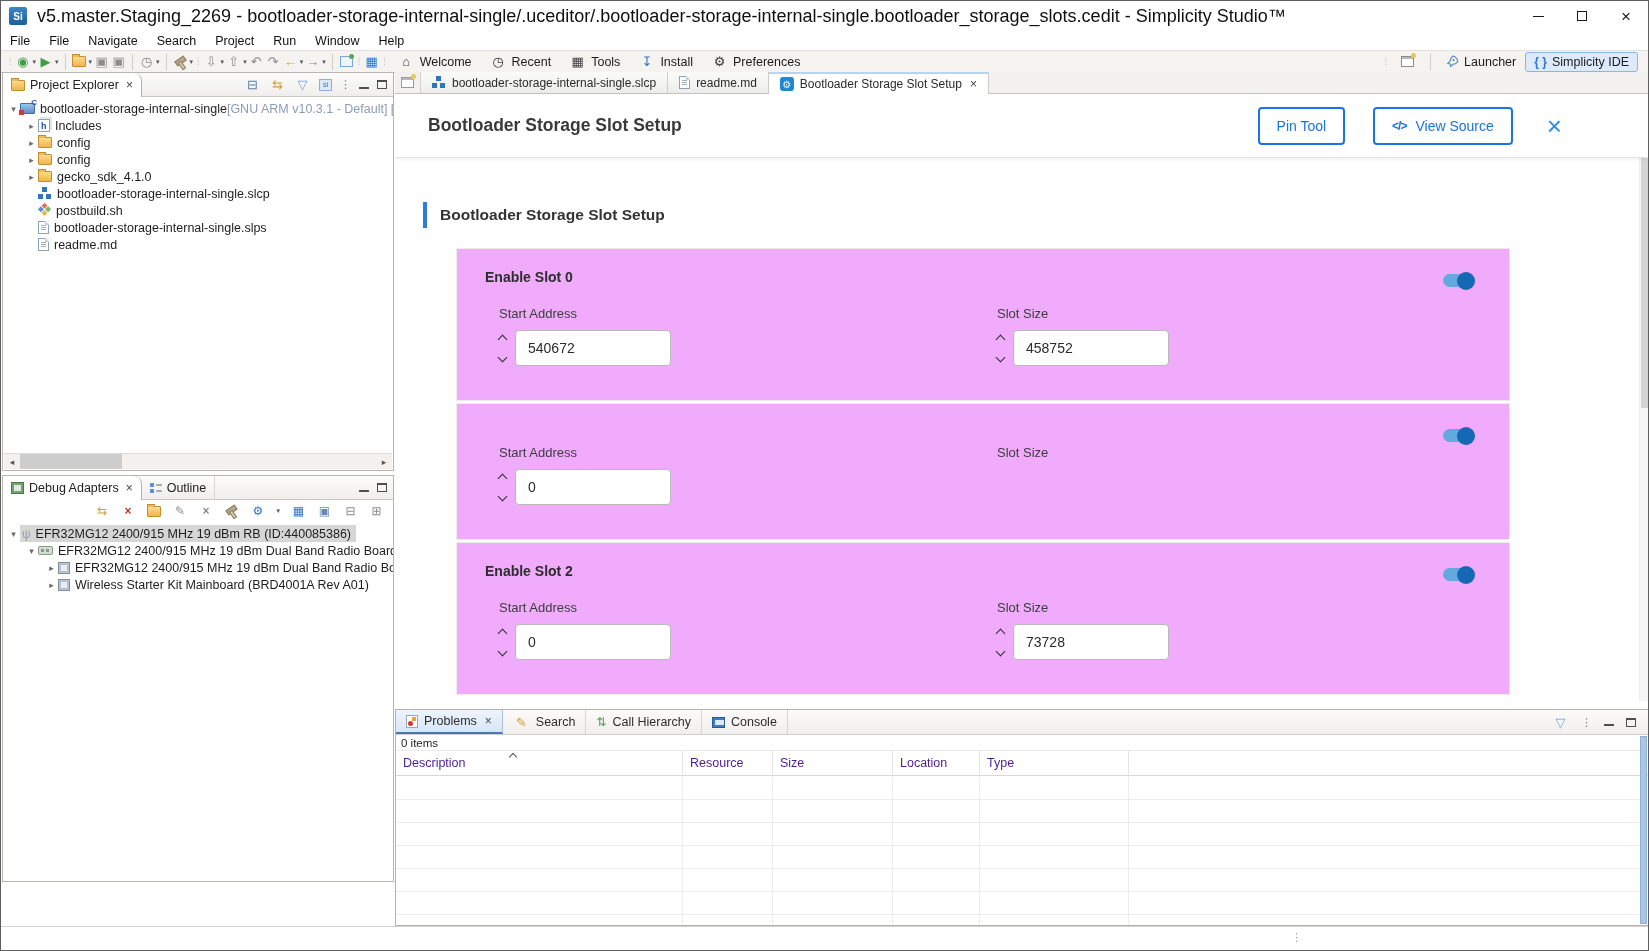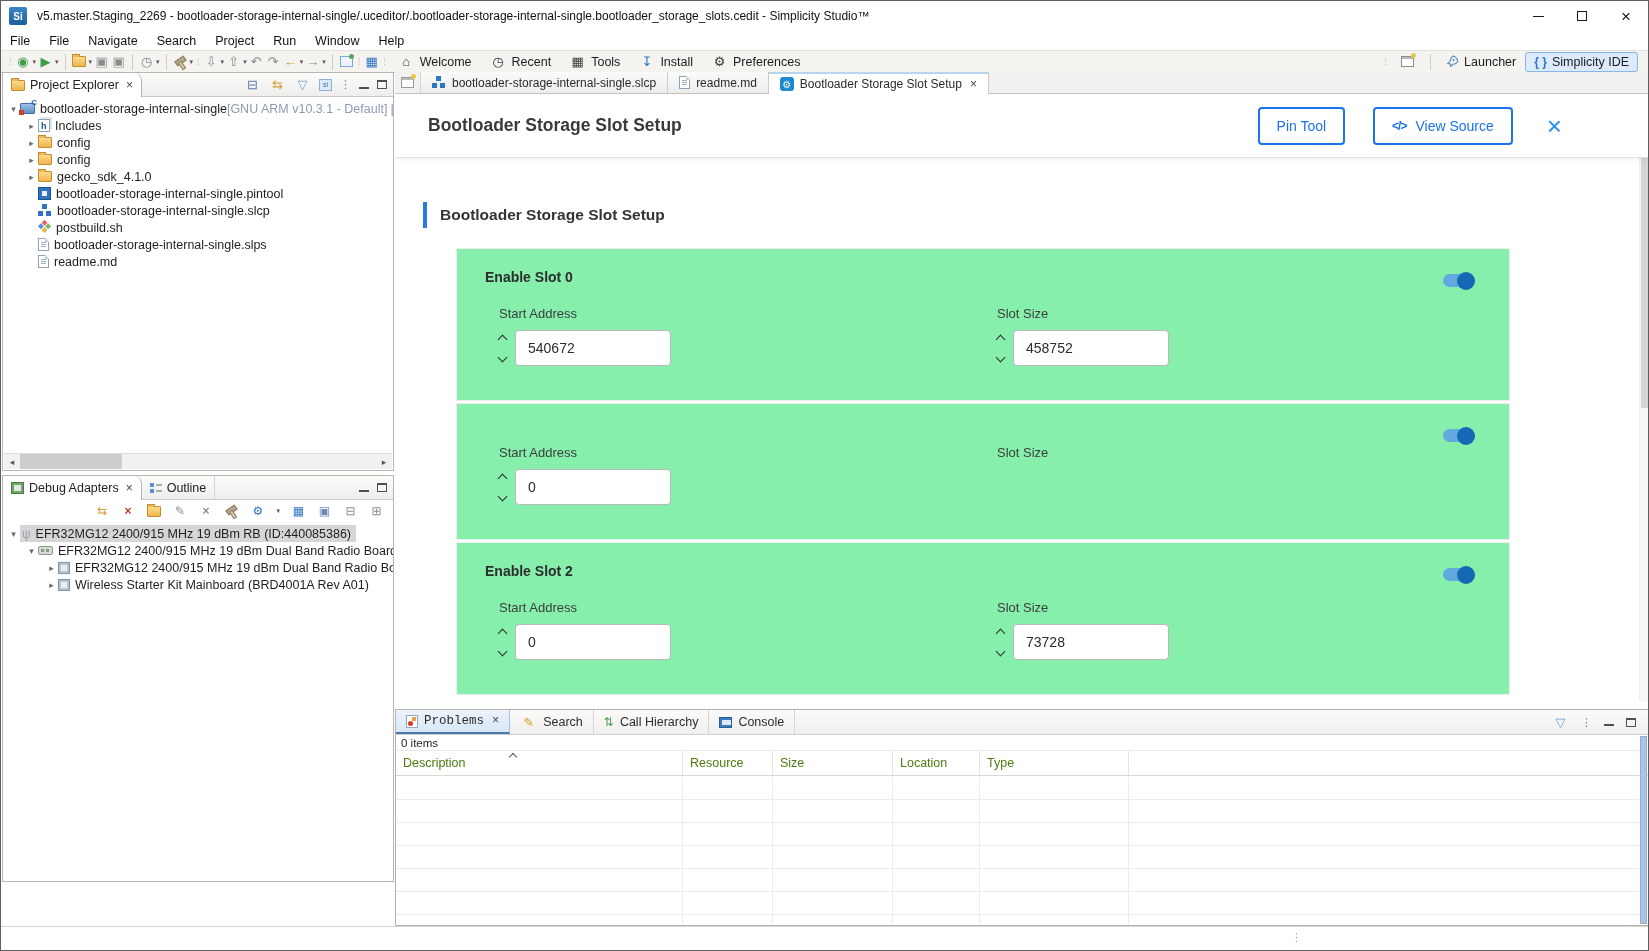--- a/index.html
+++ b/index.html
@@ -4,21 +4,21 @@
 <style>
   *{margin:0;padding:0;box-sizing:border-box;}
   html,body{background:#9a9a9a;}
   .window{position:relative;width:1649px;height:951px;background:#ffffff;border:1px solid #5f5f5f;
     font-family:"Liberation Sans",sans-serif;color:#1e1e1e;overflow:hidden;}
 
   
   .titlebar{position:absolute;top:0;left:0;right:0;height:30px;background:#fff;display:flex;align-items:center;padding-left:8px;}
   .si-logo{width:18px;height:18px;border-radius:2px;background:linear-gradient(#3c86c4,#1d5e9e);color:#fff;
     font-size:10px;font-weight:bold;display:flex;align-items:center;justify-content:center;flex:none;}
-  .title-text{margin-left:10px;font-size:12px;color:#101010;white-space:nowrap;overflow:hidden;}
+  .title-text{margin-left:10px;font-size:18px;color:#101010;white-space:nowrap;overflow:hidden;}
   .win-controls{margin-left:auto;display:flex;height:100%;flex:none;}
   .win-btn{width:44px;height:100%;display:flex;align-items:center;justify-content:center;}
   .g-minimize{width:11px;height:1px;background:#1a1a1a;}
   .g-maximize{width:10px;height:10px;border:1px solid #1a1a1a;}
   .g-close{font-size:17px;color:#1a1a1a;line-height:1;}
 
   
   .menubar{position:absolute;top:30px;left:0;right:0;height:19px;background:#fff;display:flex;align-items:center;
     padding-left:9px;gap:19px;font-size:12.5px;color:#111;}
   .toolbar{position:absolute;top:49px;left:0;right:0;height:23px;background:#f4f3f0;border-top:1px solid #e4e2de;
@@ -126,45 +126,45 @@
   .btn-outline{height:38px;border:2px solid #1a73e8;border-radius:4px;background:#fff;color:#1a73e8;
     font-size:14px;font-weight:500;display:flex;align-items:center;gap:9px;padding:0 17px;font-family:inherit;}
   .code-glyph{font-size:12px;font-weight:bold;letter-spacing:-1px;}
   .gap28{width:28px;} .gap34{width:34px;}
   .ed-close{font-size:26px;color:#2b8fe8;line-height:1;font-weight:300;}
   .ed-content{position:relative;height:543px;background:#fff;}
   .card-title-row{display:flex;align-items:center;gap:13px;padding:44px 0 0 28px;}
   .accent-bar{width:4px;height:26px;background:#2b7ce0;flex:none;}
   .card-title{font-size:15.5px;font-weight:bold;color:#343434;}
   .sections{margin:20px 0 0 61px;width:1054px;}
-  .section{background:#86efac;border:1px solid #eeedec;padding:20px 28px 34px 28px;position:relative;margin-bottom:2px;}
+  .section{background:#f0abfc;border:1px solid #eeedec;padding:20px 28px 34px 28px;position:relative;margin-bottom:2px;}
   .sec-title{font-size:14px;font-weight:bold;color:#2d2d2d;}
   .toggle{position:absolute;right:37px;top:25px;width:29px;height:13px;border-radius:7px;background:#62a9e0;}
   .knob{position:absolute;right:-3px;top:-2.5px;width:18px;height:18px;border-radius:50%;background:#1568b3;}
   .fields{display:flex;margin-top:21px;}
   .field{width:50%;padding-left:14px;}
   .f-label{font-size:13px;color:#3d3d3d;margin-bottom:9px;}
   .f-row{display:flex;align-items:center;}
   .stepper{display:flex;flex-direction:column;gap:11px;margin-right:9px;align-items:center;}
   .chv-u{width:7px;height:7px;border-left:1.5px solid #2d2d2d;border-top:1.5px solid #2d2d2d;transform:rotate(45deg);}
   .chv-d{width:7px;height:7px;border-left:1.5px solid #2d2d2d;border-top:1.5px solid #2d2d2d;transform:rotate(225deg);}
   .f-input{width:156px;height:36px;border:1px solid #b9b9b9;border-radius:4px;font-size:14px;padding:0 12px;color:#2c2c2c;background:#fff;font-family:inherit;}
   .ed-scrollbar{position:absolute;right:0;top:0;width:9px;height:100%;background:#f6f6f6;border-left:1px solid #ededed;}
   .sb-arrow{color:#8c8c8c;font-size:7px;text-align:center;padding-top:3px;}
   .sb-thumb{position:absolute;top:14px;left:1px;width:7px;height:300px;background:#d4d4d4;}
 
   
   .bottom-panel{position:absolute;left:394px;top:708px;right:0;height:217px;background:#fff;border:1px solid #b5b2ae;border-right:none;}
   .bp-tabbar{height:25px;background:linear-gradient(#fbfbfa,#f0efed);border-bottom:1px solid #d2cfcb;display:flex;align-items:stretch;}
   .bp-tab{display:flex;align-items:center;gap:6px;padding:0 10px;font-size:12.5px;color:#2d2d2d;border-right:1px solid #d8d5d1;}
-  .bp-tab.active{background:linear-gradient(#edf4fc,#d7e6f7);border-bottom:2px solid #4878b0;border-right:1px solid #aac2dd;font-family:Liberation Mono, monospace;}
+  .bp-tab.active{background:linear-gradient(#edf4fc,#d7e6f7);border-bottom:2px solid #4878b0;border-right:1px solid #aac2dd;}
   .bp-right{margin-left:auto;display:flex;align-items:center;gap:12px;padding-right:12px;}
   .items-row{height:16px;font-size:11.5px;display:flex;align-items:center;padding-left:5px;border-bottom:1px solid #eaeaea;color:#1e1e1e;background:#fff;}
   .tbl-header{display:grid;grid-template-columns:287px 90px 120px 87px 149px 1fr;height:25px;border-bottom:1px solid #d8d8d8;font-size:12.5px;position:relative;}
-  .th{display:flex;align-items:center;padding-left:7px;border-right:1px solid #e4e4e4;color:#4d7c0f;}
+  .th{display:flex;align-items:center;padding-left:7px;border-right:1px solid #e4e4e4;color:#4c1d95;}
   .th:last-child{border-right:none;}
   .sort-caret{position:absolute;left:114px;top:3px;width:6px;height:6px;border-left:1.3px solid #555;border-top:1.3px solid #555;transform:rotate(45deg);}
   .tbl-body{position:absolute;top:67px;bottom:0;left:0;right:9px;overflow:hidden;}
   .tbl-row{display:grid;grid-template-columns:287px 90px 120px 87px 149px 1fr;height:23px;border-bottom:1px solid #ececec;}
   .td{border-right:1px solid #ececec;} .td:last-child{border-right:none;}
   .bp-scrollbar{position:absolute;right:1px;top:26px;bottom:1px;width:7px;background:#aac6e4;border:1px solid #8fb0d4;}
 
   .statusbar{position:absolute;left:0;right:0;top:925px;height:25px;background:#fff;border-top:1px solid #d6d4d1;}
   .drag-dots{position:absolute;left:1290px;top:4px;color:#9a9a9a;font-size:11px;}
 </style>
@@ -318,25 +318,20 @@
         <span class="ic-folder"></span>
         <span class="tlabel">config</span>
       </div>
       <div class="trow d1">
         <span class="tw">▸</span>
         <span class="ic-folder"></span>
         <span class="tlabel">gecko_sdk_4.1.0</span>
       </div>
       <div class="trow d1">
         <span class="tw"></span>
-        <span class="ic-chipblue"></span>
-        <span class="tlabel">bootloader-storage-internal-single.pintool</span>
-      </div>
-      <div class="trow d1">
-        <span class="tw"></span>
         <span class="ic-slcp"></span>
         <span class="tlabel">bootloader-storage-internal-single.slcp</span>
       </div>
       <div class="trow d1">
         <span class="tw"></span>
         <span class="ic-script"></span>
         <span class="tlabel">postbuild.sh</span>
       </div>
       <div class="trow d1">
         <span class="tw"></span>

